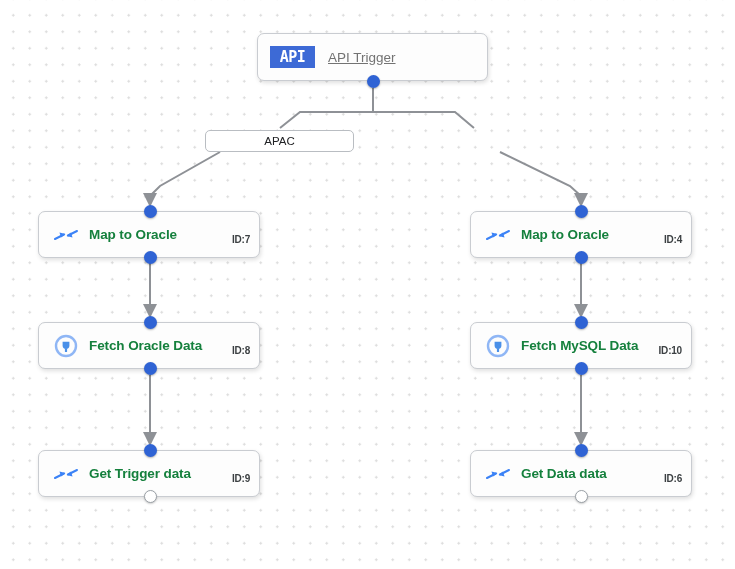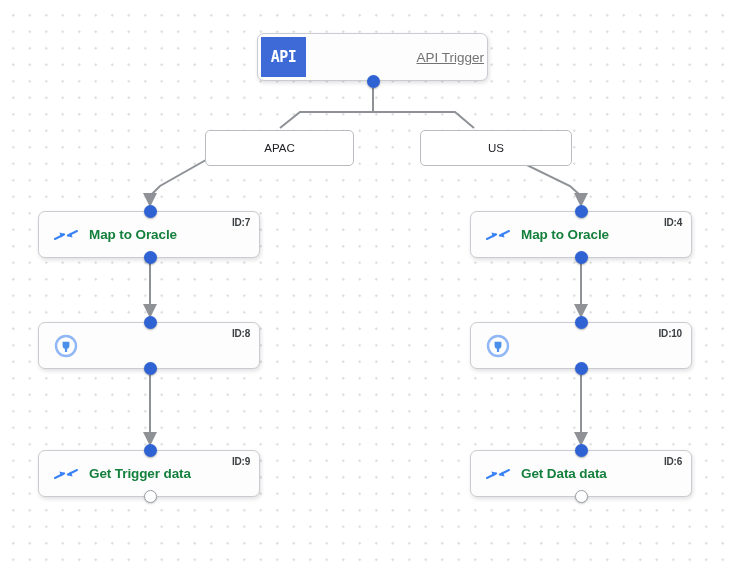--- a/index.html
+++ b/index.html
@@ -50,37 +50,36 @@
   .node-label {
     font-size: 13.5px;
     font-weight: bold;
     color: #15803d;
     letter-spacing: -0.1px;
     white-space: nowrap;
   }
 
   .node-id {
     position: absolute;
-    top: 5px;
+    top: 22px;
     right: 9px;
     font-size: 10px;
     font-weight: bold;
     color: #3c4043;
     letter-spacing: -0.2px;
   }
 
   
   #trigger-node {
     left: 257px;
     top: 33px;
     width: 231px;
     height: 48px;
-    padding: 3px;
+    padding: 12px;
     overflow: hidden;
-    justify-content: space-between;
   }
 
   .trigger-badge {
     width: 45px;
     height: 100%;
     background: #3d6ad6;
     display: flex;
     align-items: center;
     justify-content: center;
     flex: 0 0 auto;
@@ -133,21 +132,21 @@
 
   .port.open {
     background: #ffffff;
     border: 1.6px solid #9aa0a6;
     box-shadow: 0 1px 2px rgba(0,0,0,0.2);
   }
 
   
   .cond-label {
     position: absolute;
-    height: 36px;
+    height: 22px;
     background: #ffffff;
     border: 1px solid #b9bdc2;
     border-radius: 5px;
     display: flex;
     align-items: center;
     justify-content: center;
     font-size: 11.5px;
     color: #202124;
     z-index: 4;
   }
@@ -189,23 +188,20 @@
     <div class="trigger-badge">
       <span>API</span>
     </div>
     <div class="trigger-title">API Trigger</div>
   </div>
   <div class="port" style="left:367px; top:75px;"></div>
 
   <div class="cond-label" id="cond-apac">
     <span>APAC</span>
   </div>
-  <div class="cond-label" id="cond-us">
-    <span>US</span>
-  </div>
 
   <div class="node proc-node" style="left:38px; top:211px;">
     <div class="node-icon">
       <svg width="24" height="16" viewBox="0 0 24 16">
         <g stroke="#3b82f6" stroke-width="2" fill="none" stroke-linecap="round">
           <line x1="1" y1="12" x2="10" y2="7.5"></line>
           <line x1="23" y1="4" x2="14" y2="8.5"></line>
         </g>
         <path d="M 11.5 7 L 5.5 5.5 L 7 10.5 Z" fill="#3b82f6"></path>
         <path d="M 12.5 9 L 18.5 10.5 L 17 5.5 Z" fill="#3b82f6"></path>
@@ -218,20 +214,21 @@
   <div class="port" style="left:144px; top:251px;"></div>
 
   <div class="node proc-node" style="left:38px; top:322px;">
     <div class="node-icon">
       <svg width="24" height="24" viewBox="0 0 24 24">
         <circle cx="12" cy="12" r="10" fill="none" stroke="#8fb6f5" stroke-width="2.4"></circle>
         <path d="M 8.6 7.8 L 8.6 11.6 A 3.4 3.4 0 0 0 15.4 11.6 L 15.4 7.8" fill="#4a90e8"></path>
         <rect x="10.9" y="14.4" width="2.2" height="3.6" rx="0.6" fill="#4a90e8"></rect>
       </svg>
     </div>
+    <span class="node-label">Fetch Oracle Data</span>
     <span class="node-id">ID:8</span>
   </div>
   <div class="port" style="left:144px; top:316px;"></div>
   <div class="port" style="left:144px; top:362px;"></div>
 
   <div class="node proc-node" style="left:38px; top:450px;">
     <div class="node-icon">
       <svg width="24" height="16" viewBox="0 0 24 16">
         <g stroke="#3b82f6" stroke-width="2" fill="none" stroke-linecap="round">
           <line x1="1" y1="12" x2="10" y2="7.5"></line>
@@ -265,20 +262,21 @@
   <div class="port" style="left:575px; top:251px;"></div>
 
   <div class="node proc-node" style="left:470px; top:322px;">
     <div class="node-icon">
       <svg width="24" height="24" viewBox="0 0 24 24">
         <circle cx="12" cy="12" r="10" fill="none" stroke="#8fb6f5" stroke-width="2.4"></circle>
         <path d="M 8.6 7.8 L 8.6 11.6 A 3.4 3.4 0 0 0 15.4 11.6 L 15.4 7.8" fill="#4a90e8"></path>
         <rect x="10.9" y="14.4" width="2.2" height="3.6" rx="0.6" fill="#4a90e8"></rect>
       </svg>
     </div>
+    <span class="node-label">Fetch MySQL Data</span>
     <span class="node-id">ID:10</span>
   </div>
   <div class="port" style="left:575px; top:316px;"></div>
   <div class="port" style="left:575px; top:362px;"></div>
 
   <div class="node proc-node" style="left:470px; top:450px;">
     <div class="node-icon">
       <svg width="24" height="16" viewBox="0 0 24 16">
         <g stroke="#3b82f6" stroke-width="2" fill="none" stroke-linecap="round">
           <line x1="1" y1="12" x2="10" y2="7.5"></line>

